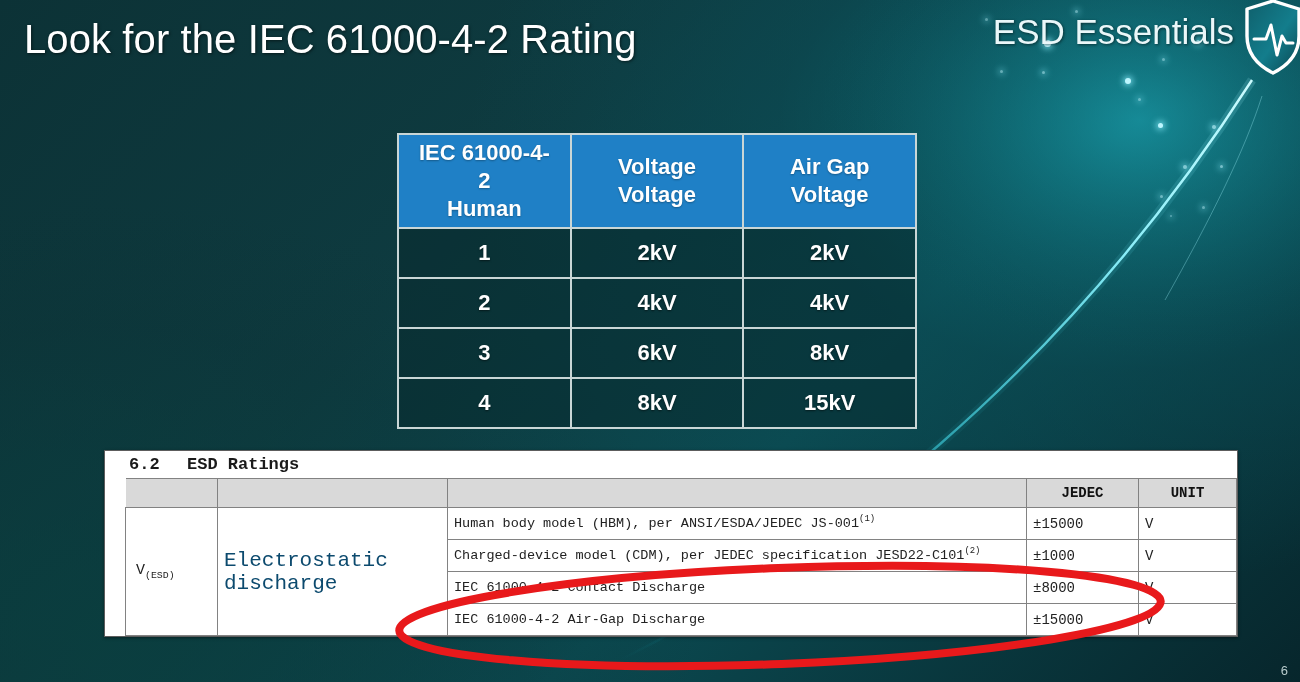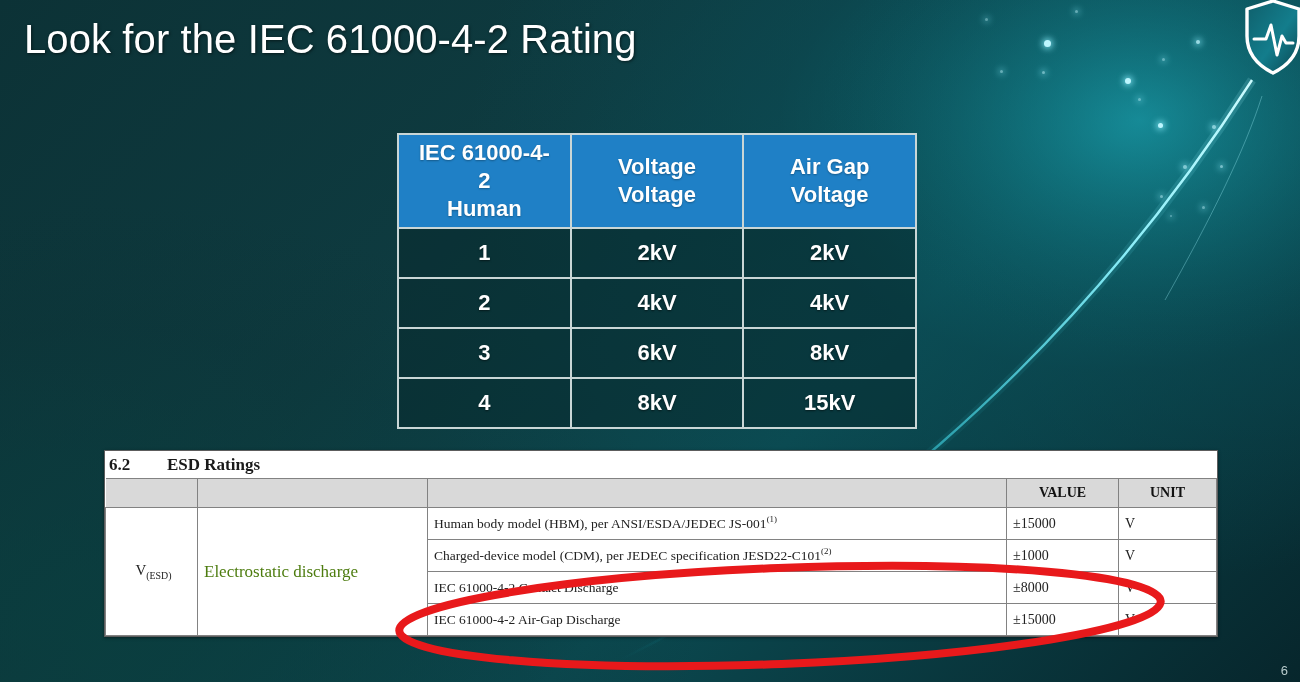--- a/index.html
+++ b/index.html
@@ -94,21 +94,22 @@
 
   
   .ds {
     position: absolute;
     left: 104px;
     top: 450px;
     width: 1112px;
     background: #ffffff;
     border: 1px solid #5d5d5d;
     box-shadow: 0 1px 3px rgba(0,0,0,0.45);
-    font-family: Liberation Serif, serif;
+    font-family: Liberation Mono, monospace;
+    padding-left: 20px;
   }
   .ds-section-head {
     display: flex;
     align-items: center;
     height: 27px;
     background: #ffffff;
     font-size: 17px;
     font-weight: bold;
     color: #1a1a1a;
     padding-left: 4px;
@@ -138,26 +139,25 @@
   .col-sym   { width: 92px; }
   .col-param { width: 230px; }
   .col-desc  { width: auto; }
   .col-val   { width: 112px; }
   .col-unit  { width: 98px; }
   td.sym {
     vertical-align: middle;
     font-size: 15px;
     padding-left: 10px;
     color: #222;
-    text-align: center;
   }
   td.param {
     vertical-align: middle;
-    font-size: 17px;
-    color: #4d7c0f;
+    font-size: 21px;
+    color: #0c4a6e;
   }
   td.desc  { height: 25px; line-height: 1.3; }
   td.val, td.unit { text-align: left; vertical-align: middle; font-size: 14px; }
   sup, sub { font-size: 0.66em; }
 
   
   .red-ellipse {
     position: absolute;
     left: 393px;
     top: 560px;
@@ -216,20 +216,21 @@
     <div class="dot" style="left:1042px;top:71px;width:3px;height:3px;opacity:.55"></div>
     <div class="dot" style="left:1000px;top:70px;width:3px;height:3px;opacity:.5"></div>
     <div class="dot" style="left:1138px;top:98px;width:3px;height:3px;opacity:.5"></div>
     <div class="dot" style="left:985px;top:18px;width:3px;height:3px;opacity:.45"></div>
     <div class="dot" style="left:1075px;top:10px;width:3px;height:3px;opacity:.5"></div>
     <div class="dot" style="left:1162px;top:58px;width:3px;height:3px;opacity:.5"></div>
   </div>
 
   <div class="slide-title">Look for the IEC 61000-4-2 Rating</div>
 
+  <div class="brand">ESD Essentials</div>
   <svg class="brand-shield" viewBox="0 0 62 78">
     <defs>
       <linearGradient id="shGrad" x1="0" y1="0" x2="1" y2="1">
         <stop offset="0%" stop-color="#0f5f6b"></stop>
         <stop offset="55%" stop-color="#137d8c"></stop>
         <stop offset="100%" stop-color="#0a4651"></stop>
       </linearGradient>
     </defs>
     <path d="M31 3 L57 11 L57 38 C57 56 45 68 31 75 C17 68 5 56 5 38 L5 11 Z" fill="url(#shGrad)" stroke="#ffffff" stroke-width="3.4" stroke-linejoin="round"></path>
     <path d="M12 41 L24 41 L29 27 L35 57 L40 38 L44 45 L51 45" fill="none" stroke="#ffffff" stroke-width="3" stroke-linecap="round" stroke-linejoin="round"></path>
@@ -287,21 +288,21 @@
           <col class="col-param">
           <col class="col-desc">
           <col class="col-val">
           <col class="col-unit">
       </colgroup>
       <thead>
         <tr class="ds-head-row">
           <th class="blank"></th>
           <th></th>
           <th></th>
-          <th>VALUE</th>
+          <th>JEDEC</th>
           <th>UNIT</th>
         </tr>
       </thead>
       <tbody>
         <tr>
           <td class="sym" rowspan="4"><span>V</span><sub>(ESD)</sub></td>
           <td class="param" rowspan="4">Electrostatic discharge</td>
           <td class="desc"><span>Human body model (HBM), per ANSI/ESDA/JEDEC JS-001</span><sup>(1)</sup></td>
           <td class="val">±15000</td>
           <td class="unit">V</td>

